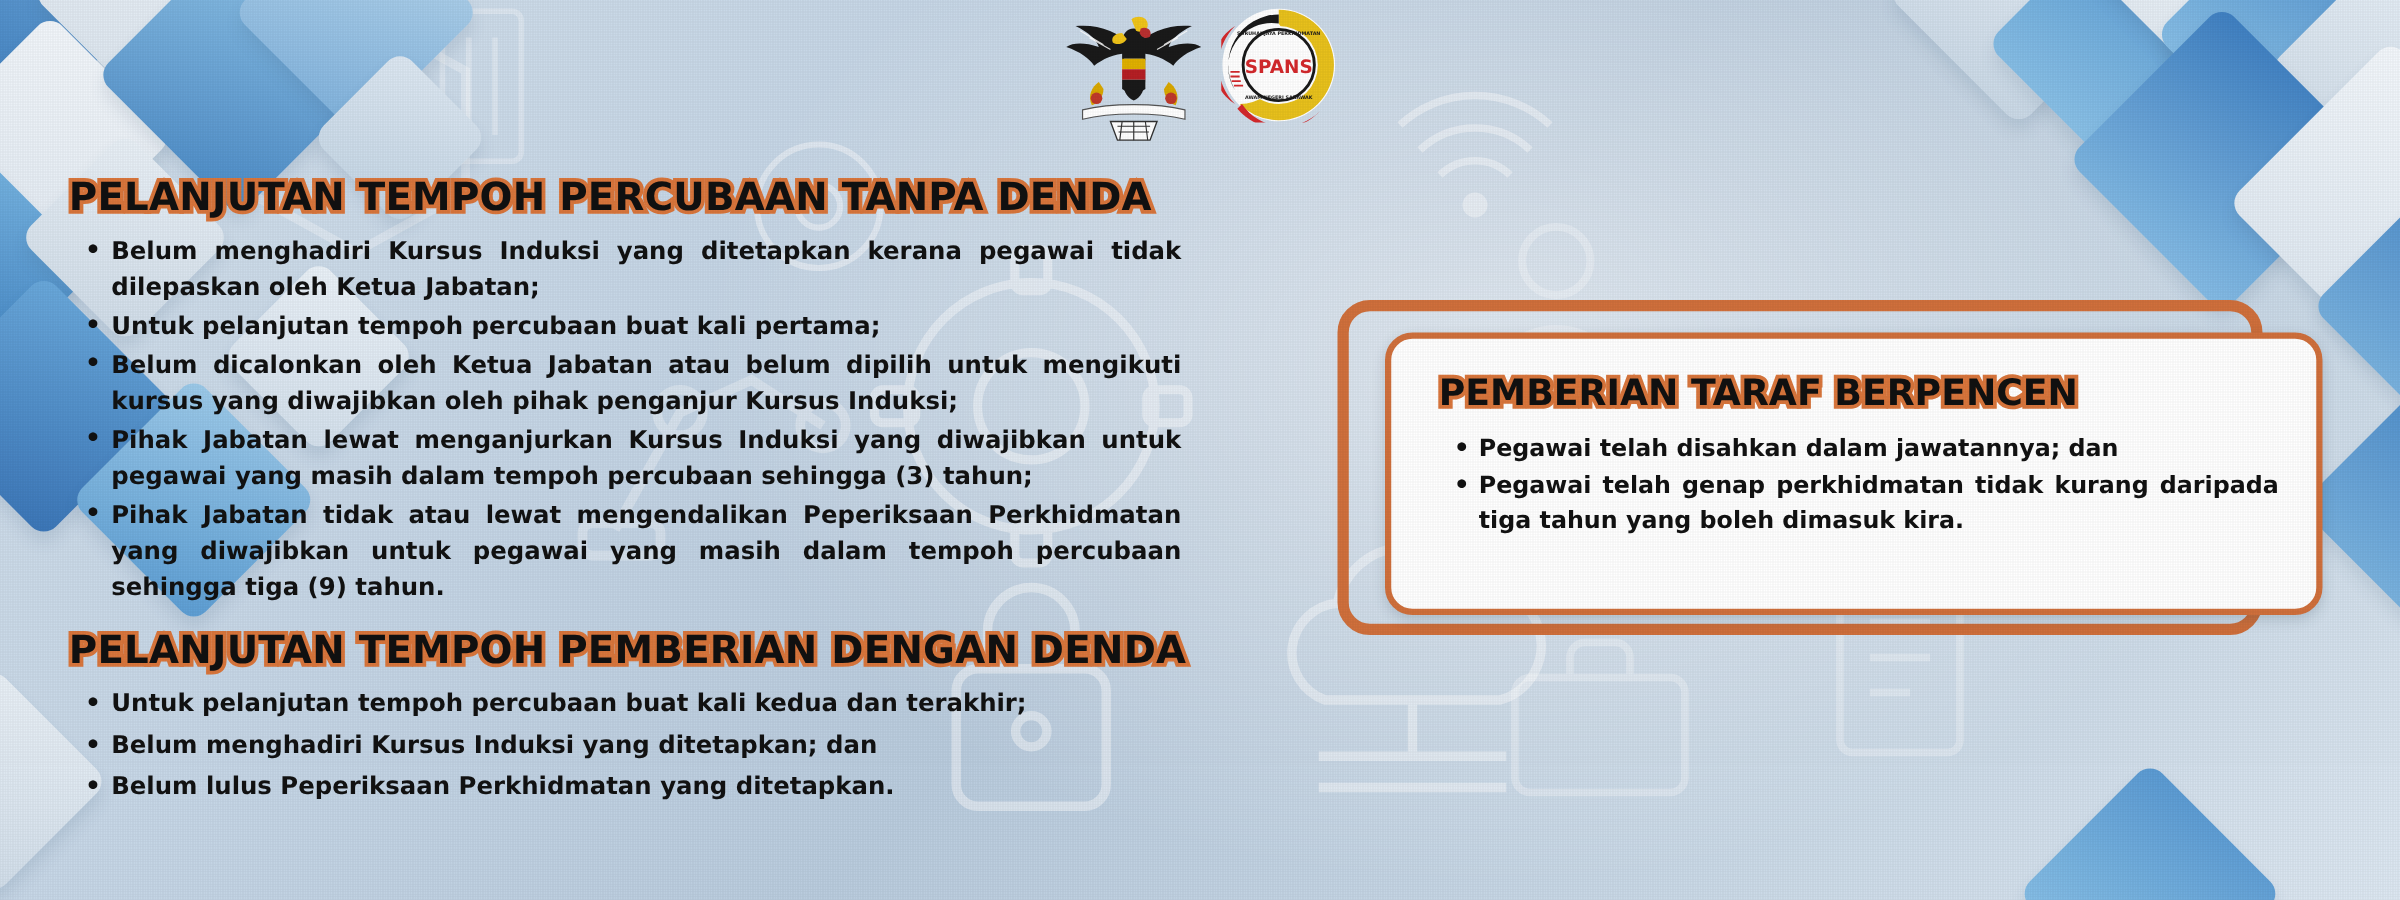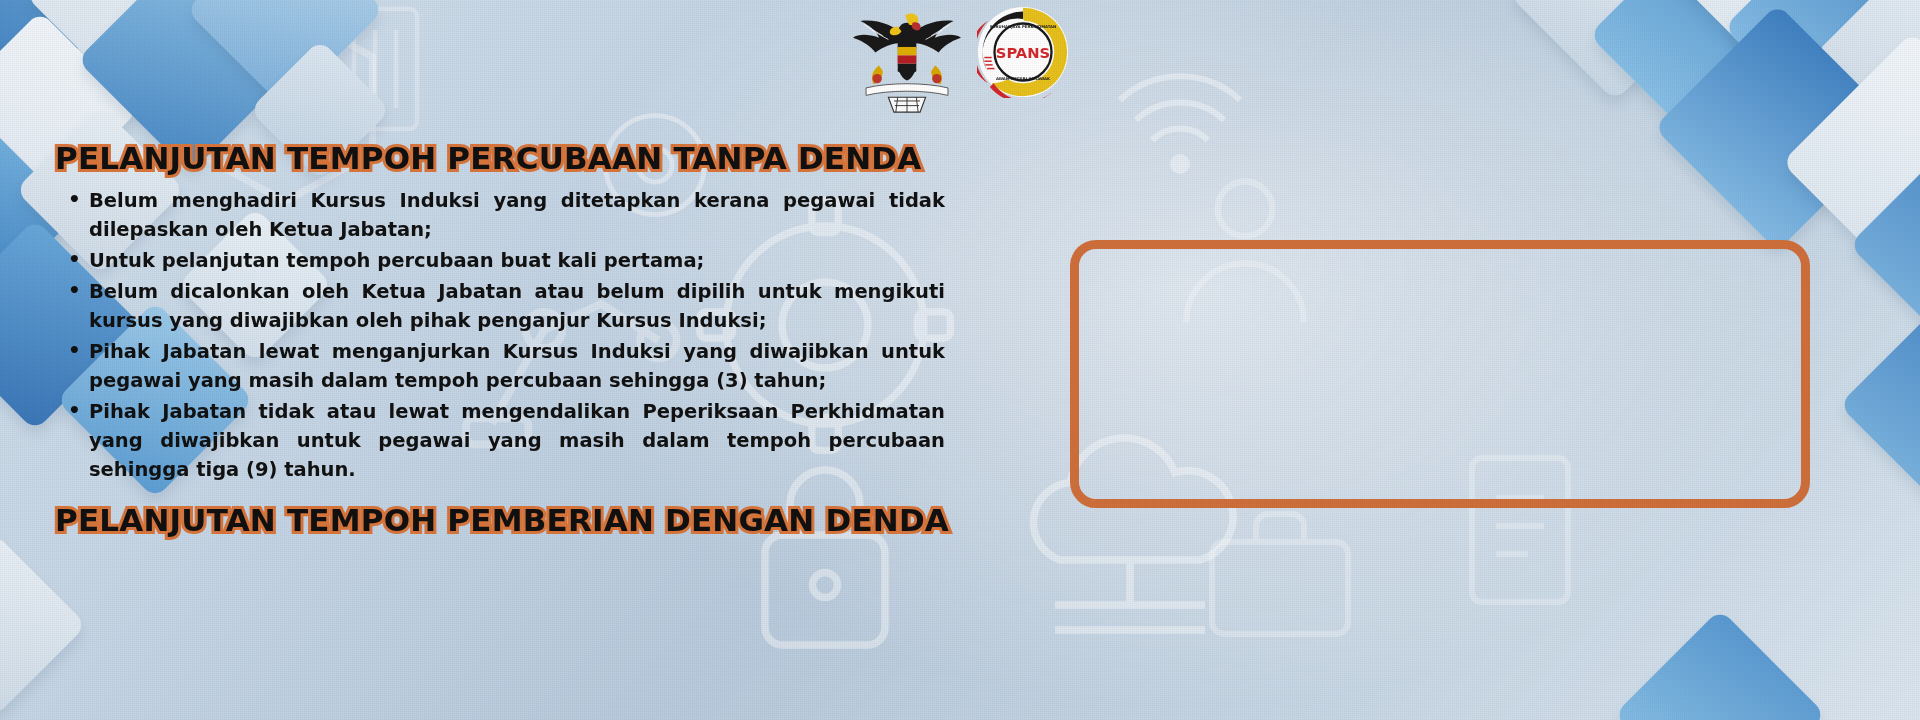--- a/index.html
+++ b/index.html
@@ -244,20 +244,34 @@
     <ul class="blist">
       <li>Belum menghadiri Kursus Induksi yang ditetapkan kerana pegawai tidak dilepaskan oleh Ketua Jabatan;</li>
       <li>Untuk pelanjutan tempoh percubaan buat kali pertama;</li>
       <li>Belum dicalonkan oleh Ketua Jabatan atau belum dipilih untuk mengikuti kursus yang diwajibkan oleh pihak penganjur Kursus Induksi;</li>
       <li>Pihak Jabatan lewat menganjurkan Kursus Induksi yang diwajibkan untuk pegawai yang masih dalam tempoh percubaan sehingga (3) tahun;</li>
       <li>Pihak Jabatan tidak atau lewat mengendalikan Peperiksaan Perkhidmatan yang diwajibkan untuk pegawai yang masih dalam tempoh percubaan sehingga tiga (9) tahun.</li>
     </ul>
 
     <h1 class="hdg hdg2">PELANJUTAN TEMPOH PEMBERIAN DENGAN DENDA</h1>
 
+    <ul class="blist tight">
+      <li>Untuk pelanjutan tempoh percubaan buat kali kedua dan terakhir;</li>
+      <li>Belum menghadiri Kursus Induksi yang ditetapkan; dan</li>
+      <li>Belum lulus Peperiksaan Perkhidmatan yang ditetapkan.</li>
+    </ul>
   </div>
 
   <div id="rpanel">
     <div id="rframe"></div>
+    <div id="rcard">
+      <div class="inner">
+        <h2 class="hdg-r">PEMBERIAN TARAF BERPENCEN</h2>
+        <ul class="rlist">
+          <li>Pegawai telah disahkan dalam jawatannya; dan</li>
+          <li>Pegawai telah genap perkhidmatan tidak kurang daripada tiga tahun yang boleh dimasuk kira.</li>
+        </ul>
+      </div>
+    </div>
   </div>
 
   <div class="noise"></div>
 </div>
 
 </body></html>

